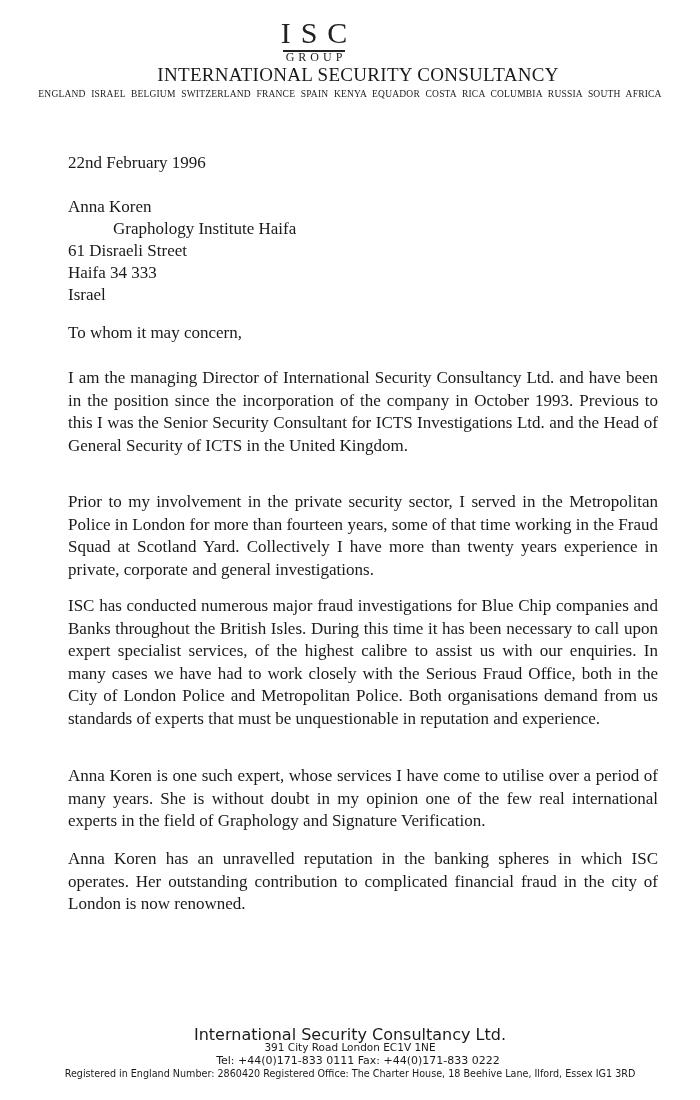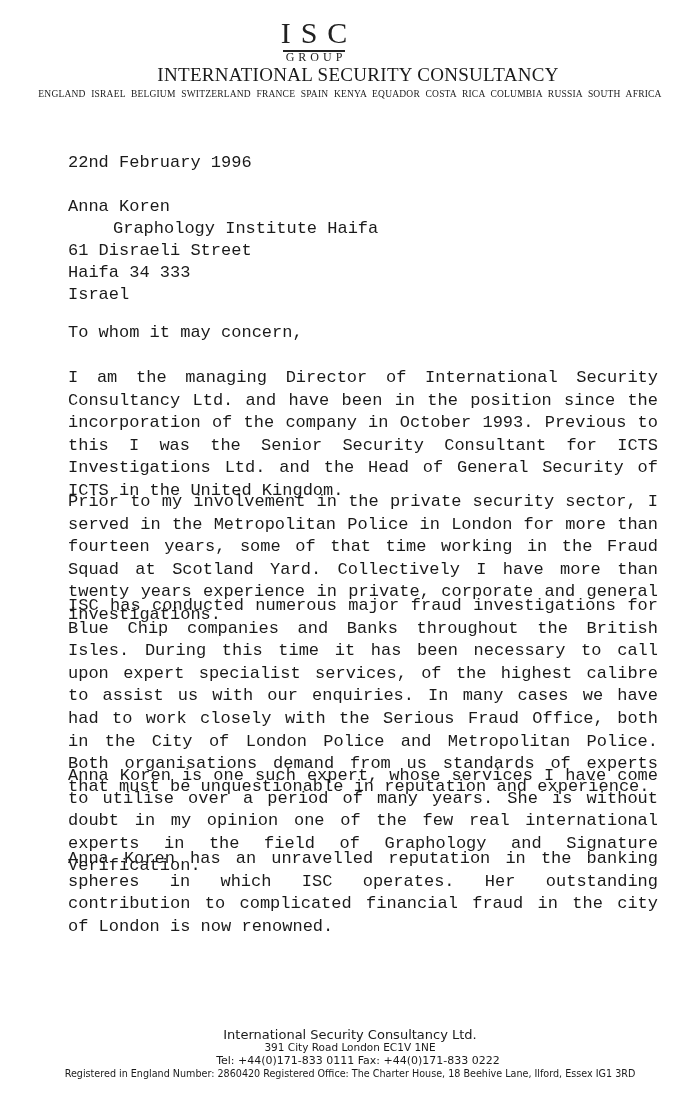--- a/index.html
+++ b/index.html
@@ -40,21 +40,21 @@
       padding-left: 8px;
     }
     .countries {
       position: absolute; left: 0; width: 700px; top: 89px; text-align: center;
       font-size: 9.5px; letter-spacing: 0.2px; color: #1a1a1a; white-space: nowrap;
       font-family: "Liberation Serif", "DejaVu Serif", serif;
       word-spacing: 3px;
     }
 
     .letter-body {
-      position: absolute; left: 0; top: 0; width: 700px; height: 1000px; font-family: Liberation Mono, monospace;
+      position: absolute; left: 0; top: 0; width: 700px; height: 1000px;
     }
     .line {
       position: absolute;
       left: 68px;
       font-size: 17px;
       line-height: 22px;
       white-space: nowrap;
       color: #1a1a1a;
     }
     .para {
@@ -66,21 +66,21 @@
       text-align: justify;
       color: #1a1a1a;
     }
 
     .footer {
       position: absolute; left: 0; width: 700px; top: 1028px; text-align: center;
       font-family: "DejaVu Sans", "Liberation Sans", sans-serif;
       color: #1a1a1a;
     }
     .footer div { white-space: nowrap; }
-    .f1 { font-size: 13px; line-height: 13px; }
+    .f1 { font-size: 16px; line-height: 13px; }
     .f2 { font-size: 10.5px; line-height: 13px; }
     .f3 { font-size: 11px; line-height: 13px; padding-left: 16px; }
     .f4 { font-size: 9.6px; line-height: 13px; }
   </style>
 </head>
 <body>
 
 <div class="letterhead">
   <div class="logo">
     <div class="logo-main">ISC</div>

